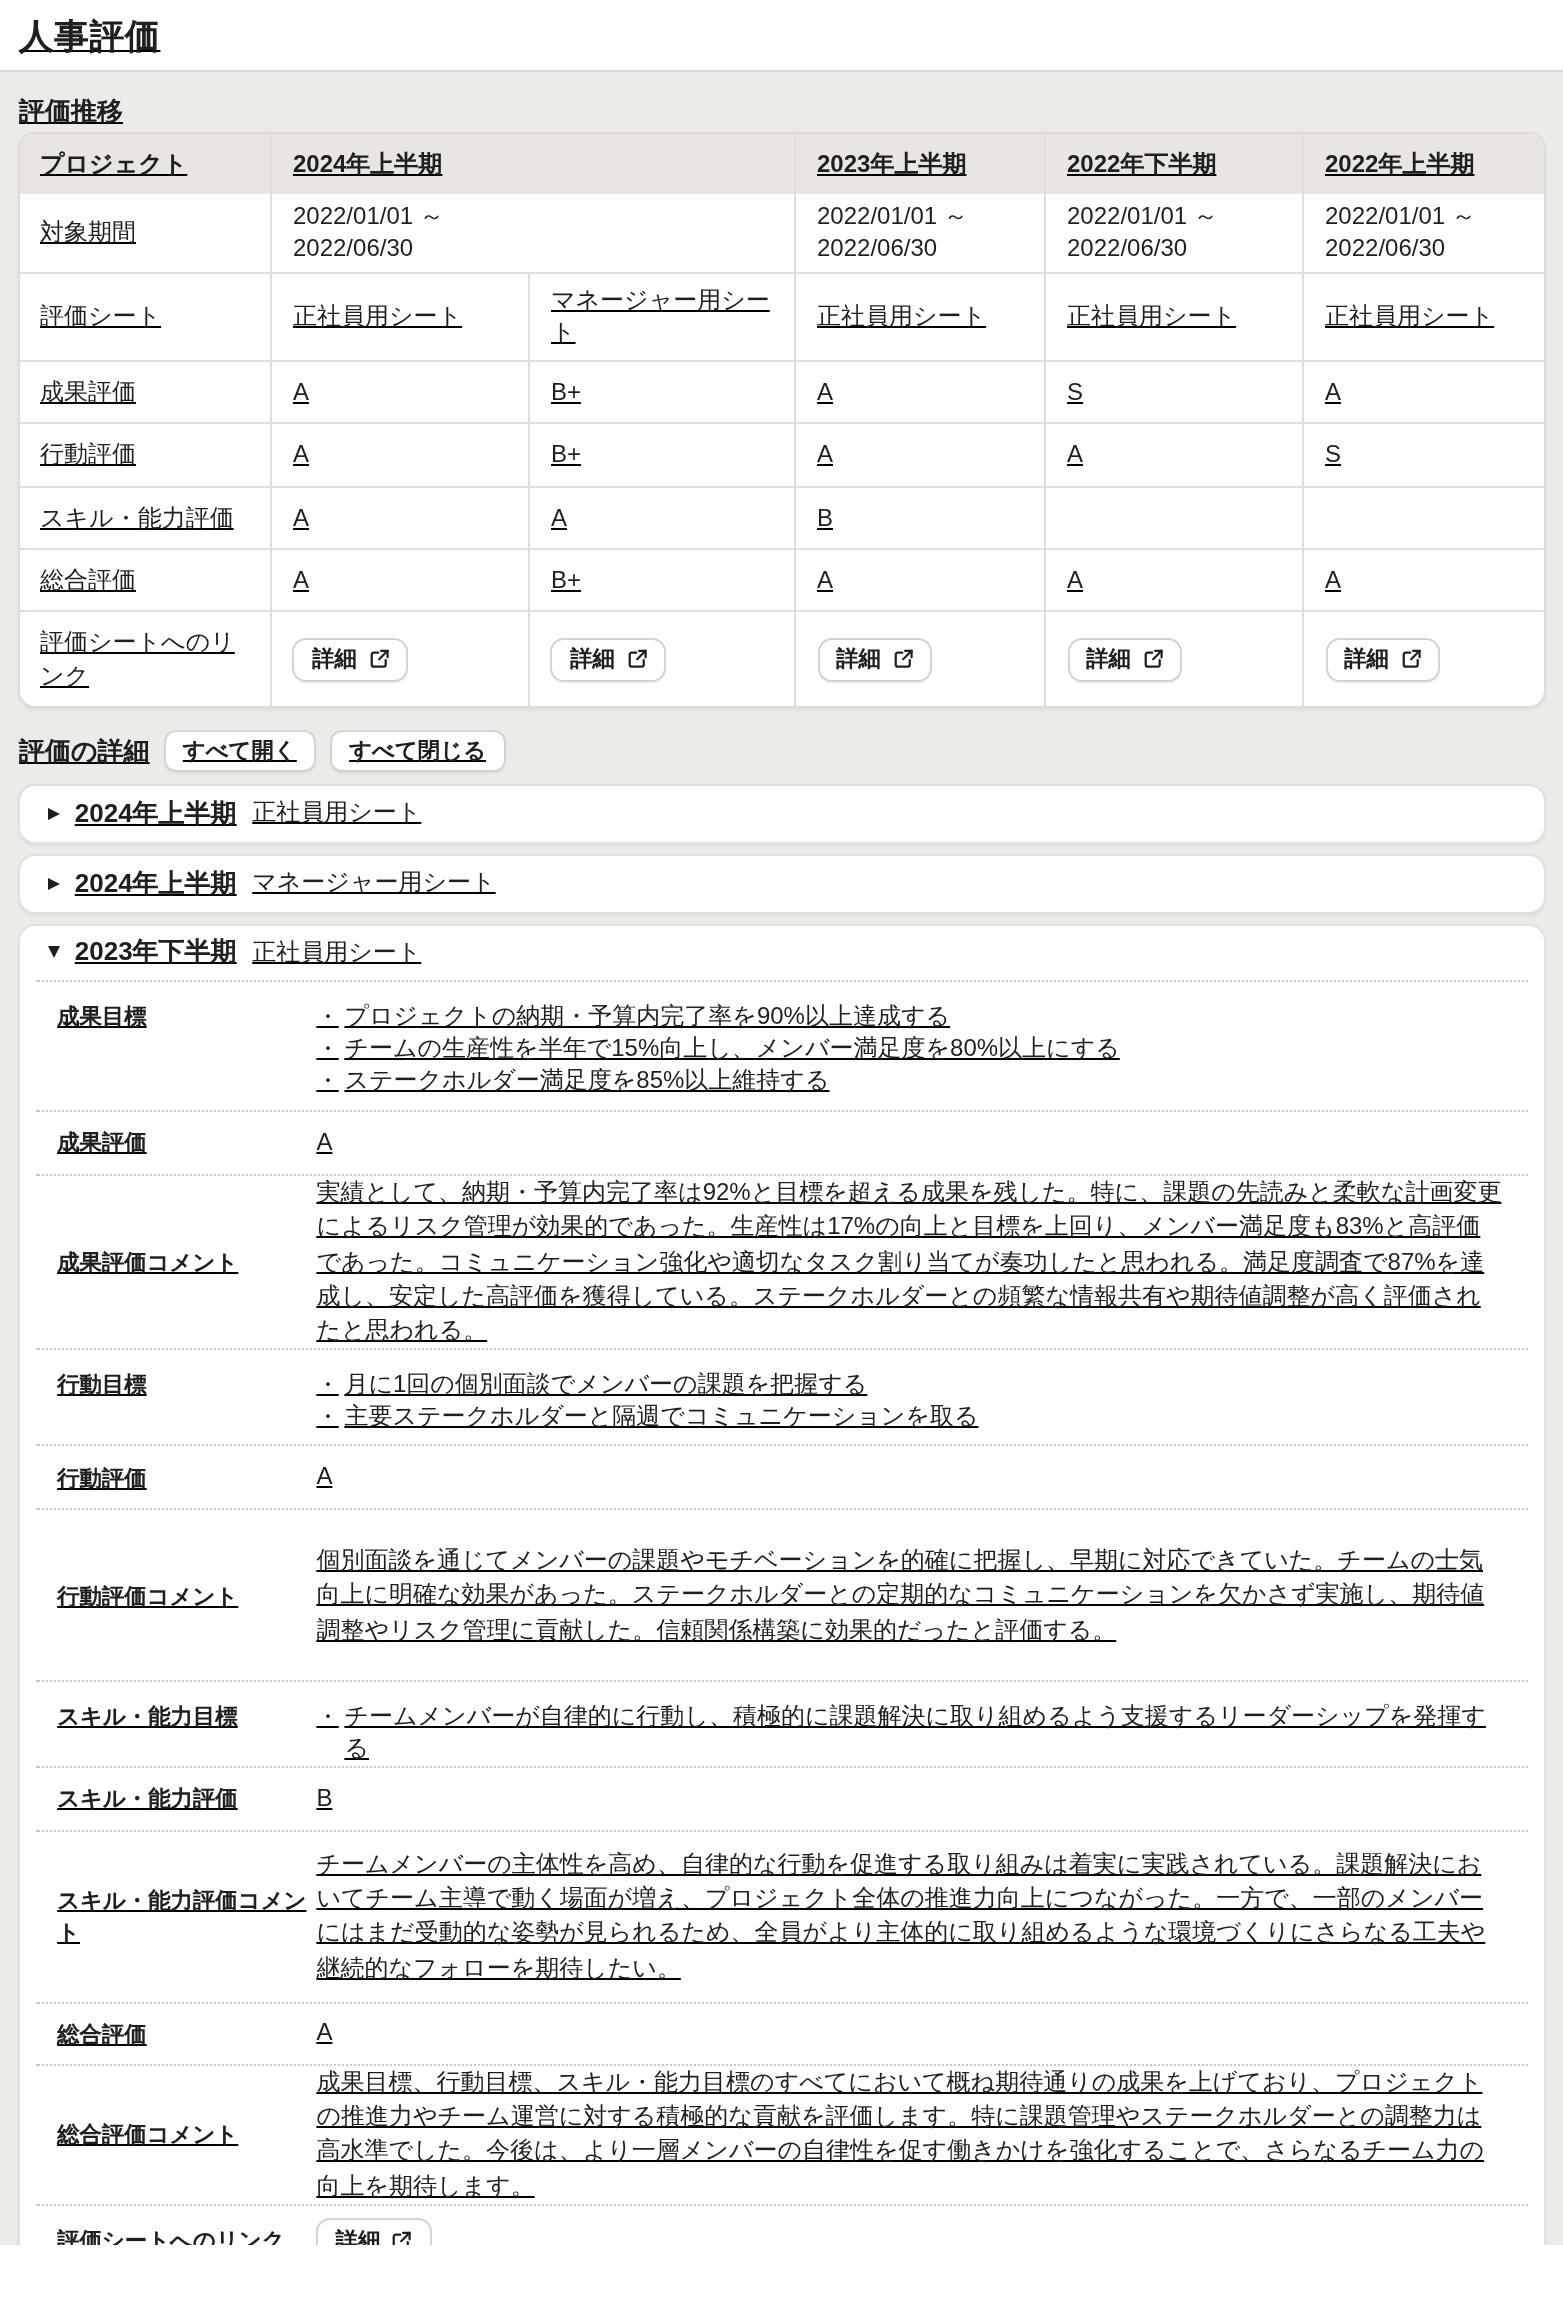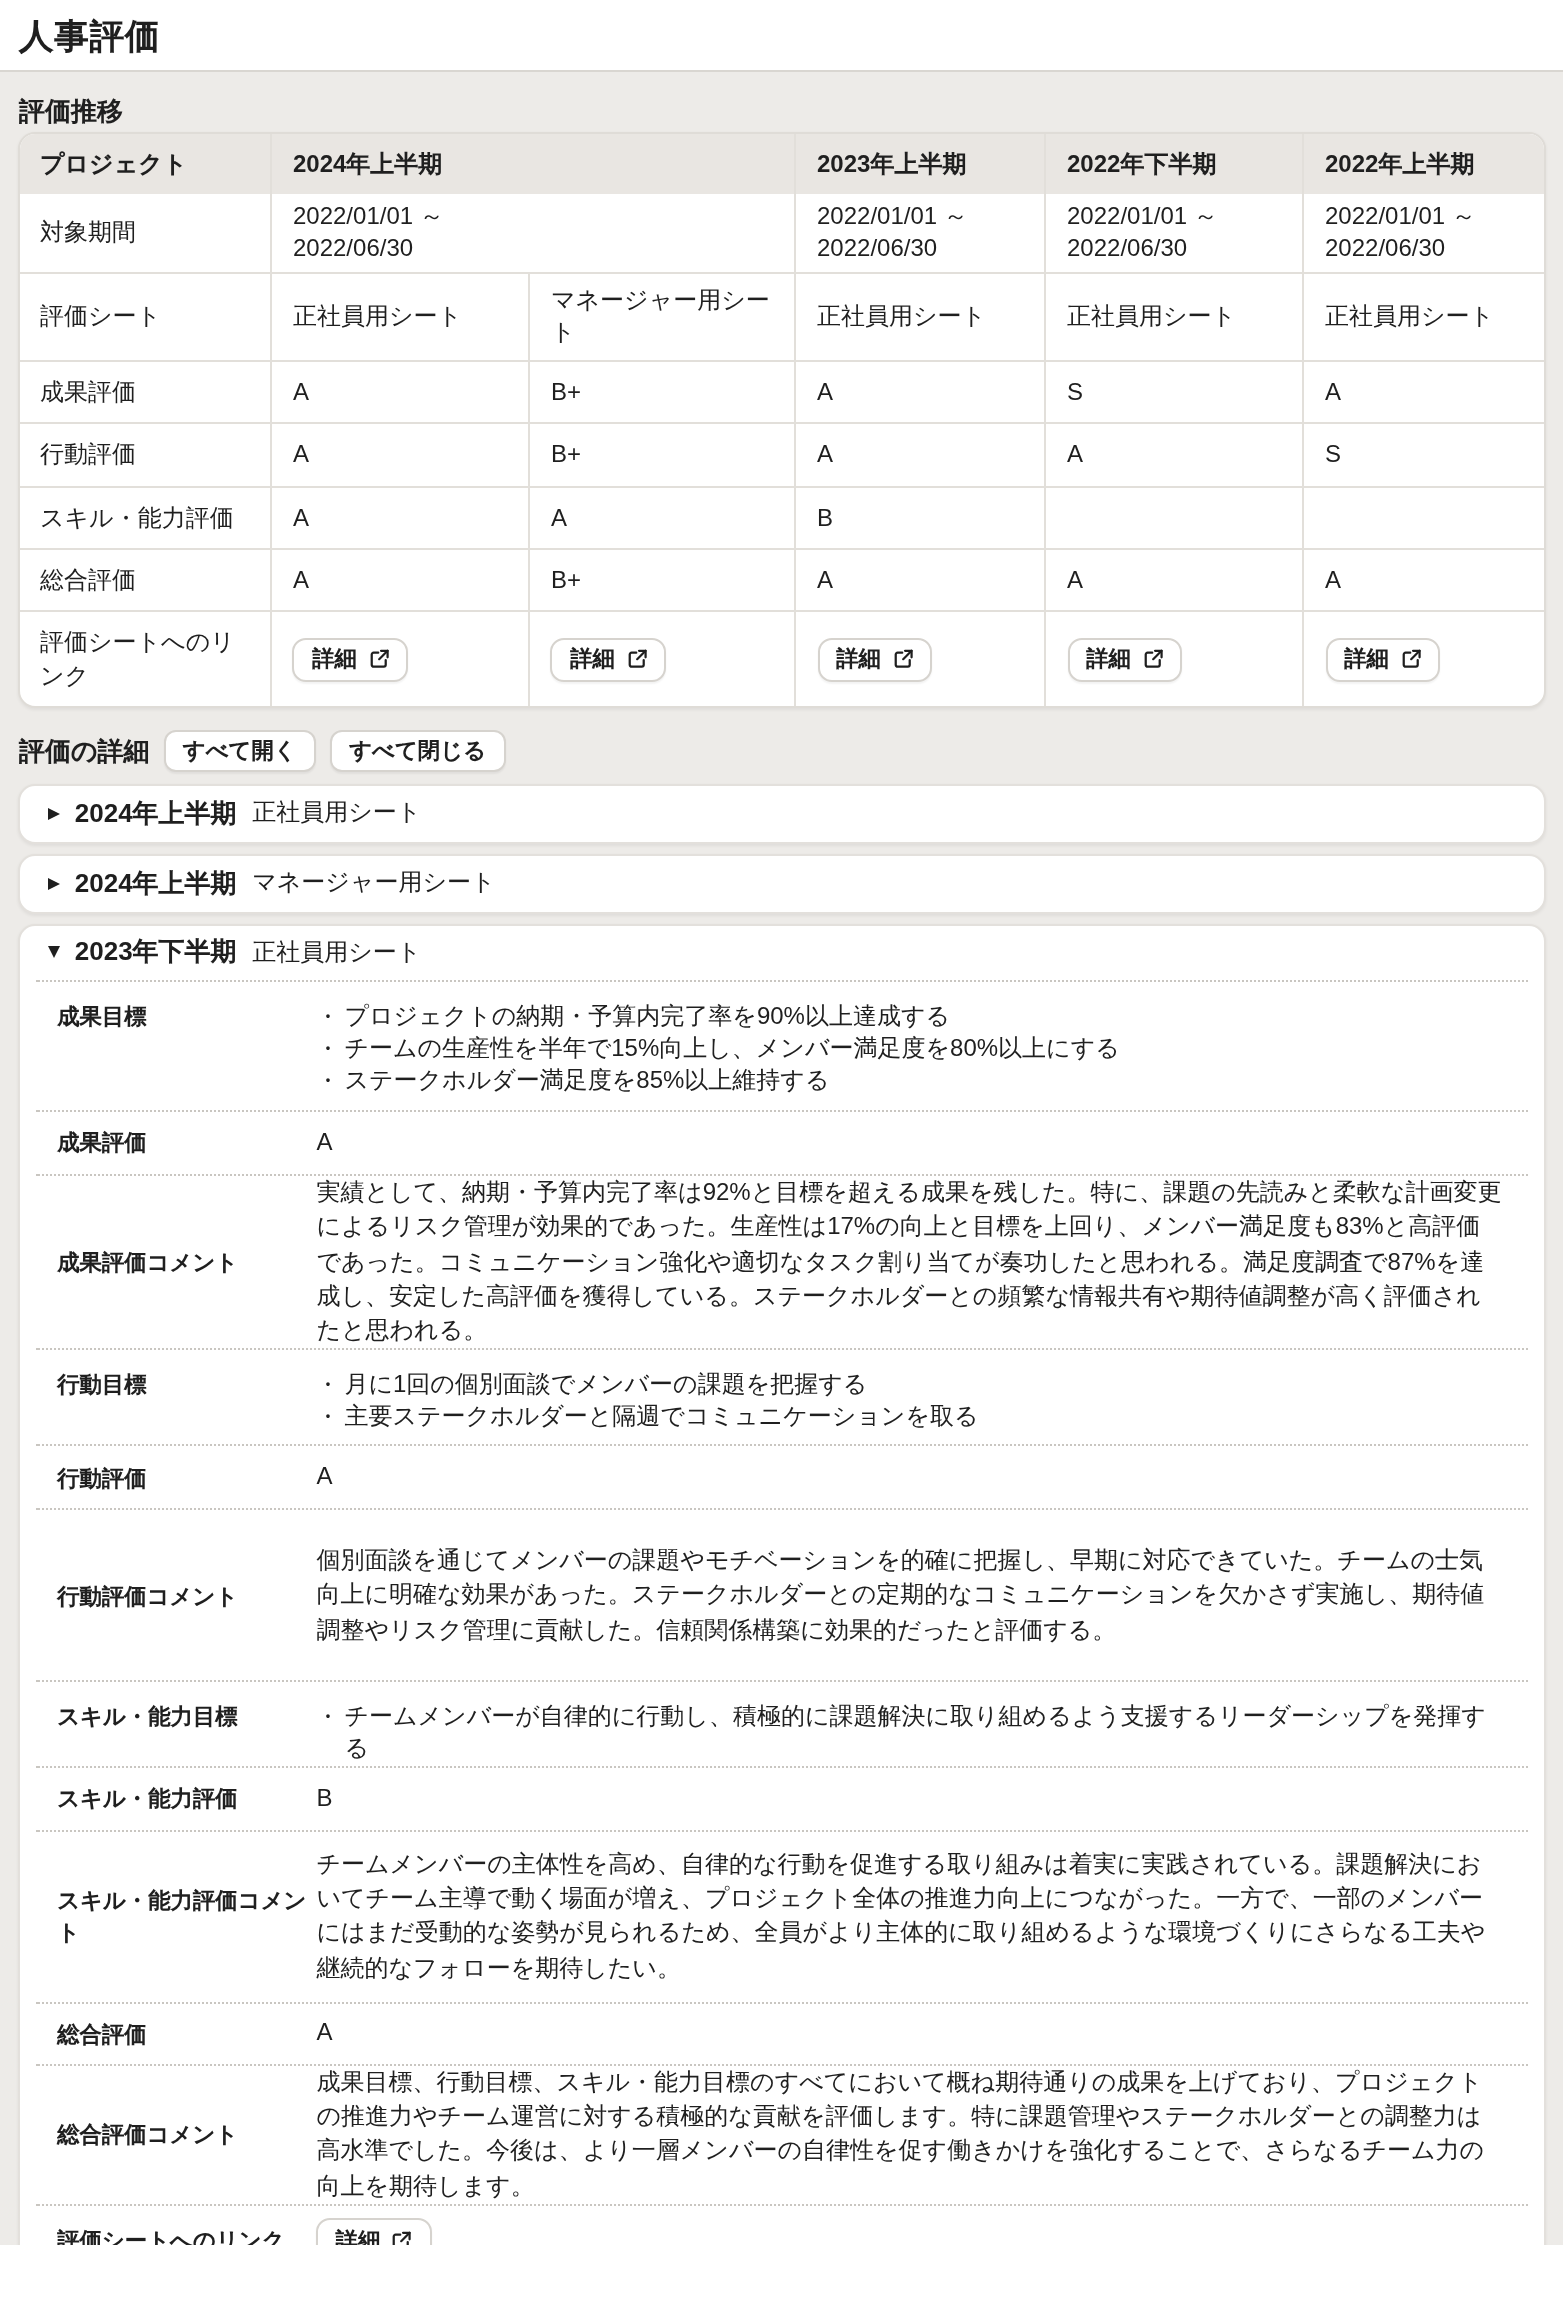--- a/index.html
+++ b/index.html
@@ -1,18 +1,18 @@
 <!DOCTYPE html>
 <html style="font-size:14px"><head>
 <meta charset="utf-8">
 <style>
   * { box-sizing: border-box; margin: 0; padding: 0; }
   html,body { margin:0; padding:0; }
   body { font-family: "Liberation Sans", "DejaVu Sans", sans-serif; }
-  .viewport { width:1564px; height:2245px; overflow:hidden; background:#edebe8; }
+  .viewport { width:1564px; height:2245px; overflow:hidden; background:#edebe8;text-decoration:underline; }
   .page { width:782px; height:1159px; transform:scale(2); transform-origin:0 0;
           background:#edebe8; color:#1f1f1f; font-size:12px; }
 
   .topbar { background:#ffffff; height:36px; padding:0 9.5px; display:flex; align-items:center;
             border-bottom:0.9px solid #d9d6d1; }
   .h1 { font-size:17.3px; font-weight:600; letter-spacing:0.4px; }
 
   .section { padding:0 8.6px; }
   .sec-heading { font-size:13px; font-weight:700; margin:12px 0 0 0.9px; line-height:15.5px; }
 

